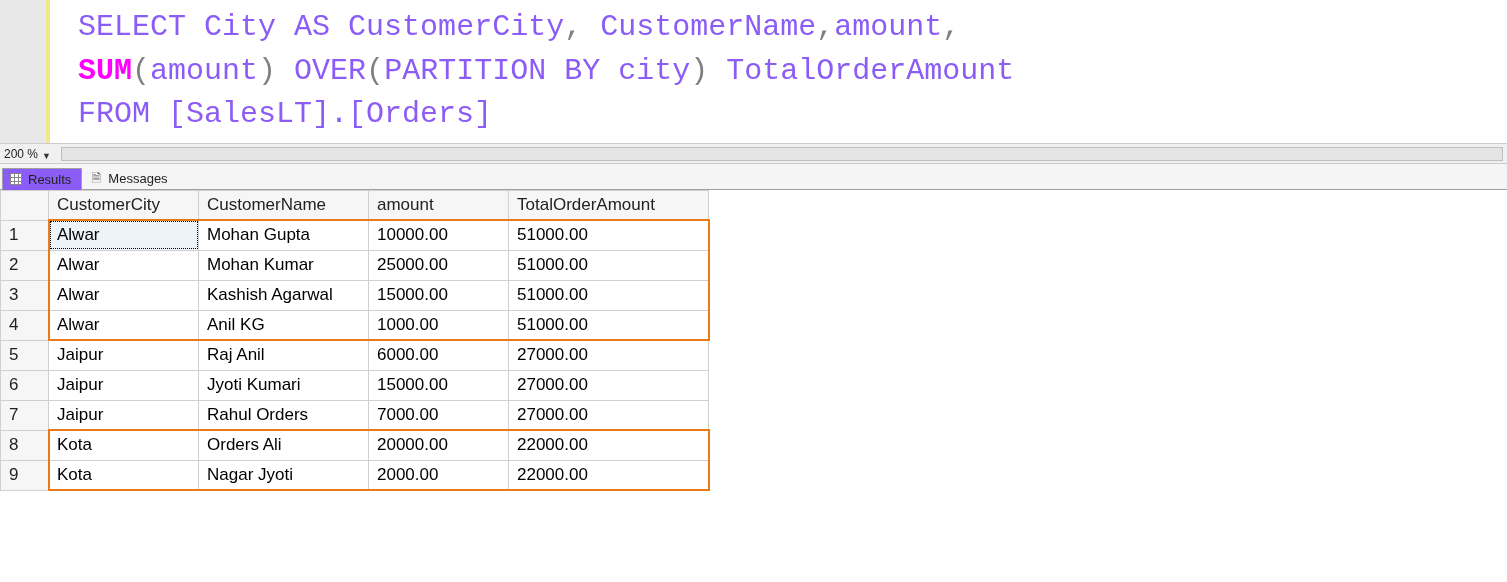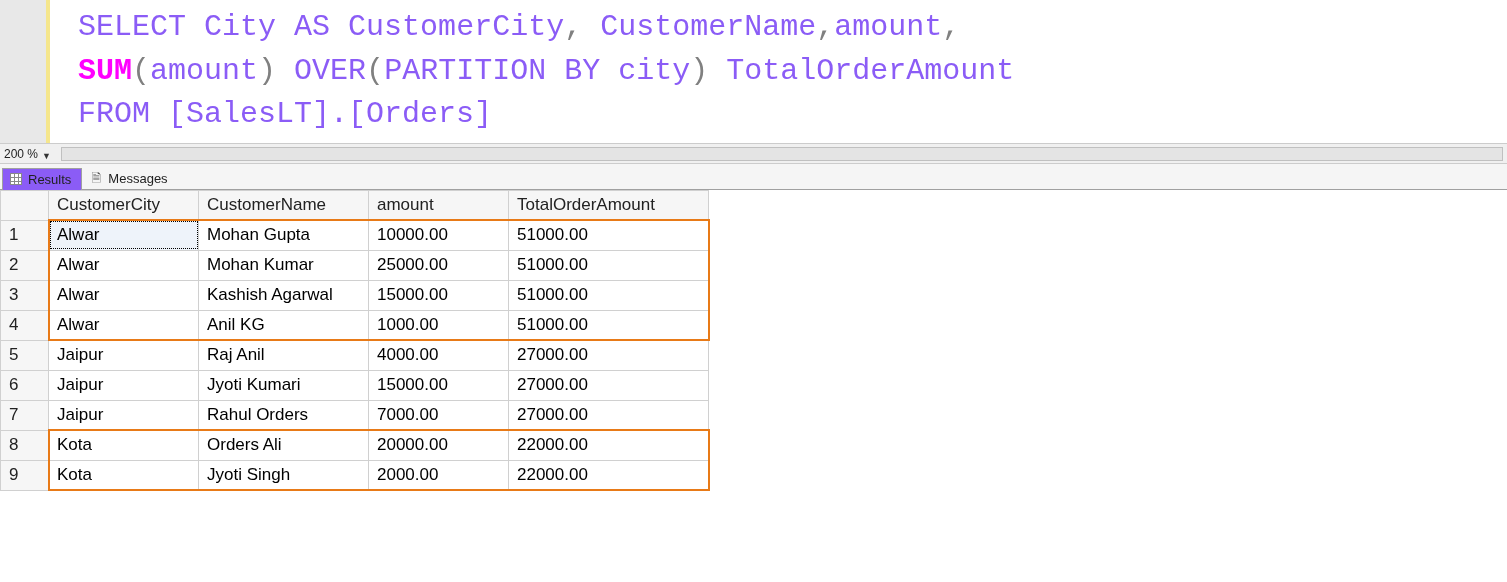--- a/index.html
+++ b/index.html
@@ -208,21 +208,21 @@
           <td class="rownum">4</td>
           <td class="col-city">Alwar</td>
           <td class="col-name">Anil KG</td>
           <td class="col-amount">1000.00</td>
           <td class="col-total">51000.00</td>
         </tr>
         <tr>
           <td class="rownum">5</td>
           <td class="col-city">Jaipur</td>
           <td class="col-name">Raj Anil</td>
-          <td class="col-amount">4000.00</td>
+          <td class="col-amount">6000.00</td>
           <td class="col-total">27000.00</td>
         </tr>
         <tr>
           <td class="rownum">6</td>
           <td class="col-city">Jaipur</td>
           <td class="col-name">Jyoti Kumari</td>
           <td class="col-amount">15000.00</td>
           <td class="col-total">27000.00</td>
         </tr>
         <tr>
@@ -235,21 +235,21 @@
         <tr>
           <td class="rownum">8</td>
           <td class="col-city">Kota</td>
           <td class="col-name">Orders Ali</td>
           <td class="col-amount">20000.00</td>
           <td class="col-total">22000.00</td>
         </tr>
         <tr>
           <td class="rownum">9</td>
           <td class="col-city">Kota</td>
-          <td class="col-name">Jyoti Singh</td>
+          <td class="col-name">Nagar Jyoti</td>
           <td class="col-amount">2000.00</td>
           <td class="col-total">22000.00</td>
         </tr>
       </tbody>
   </table>
 
   <div class="hl-box" id="hl1" style="left: 47.5px; top: 29.5px; width: 662px; height: 122px;"></div>
   <div class="hl-box" id="hl2" style="left: 47.5px; top: 239.5px; width: 662px; height: 62px;"></div>
 </div>
 

